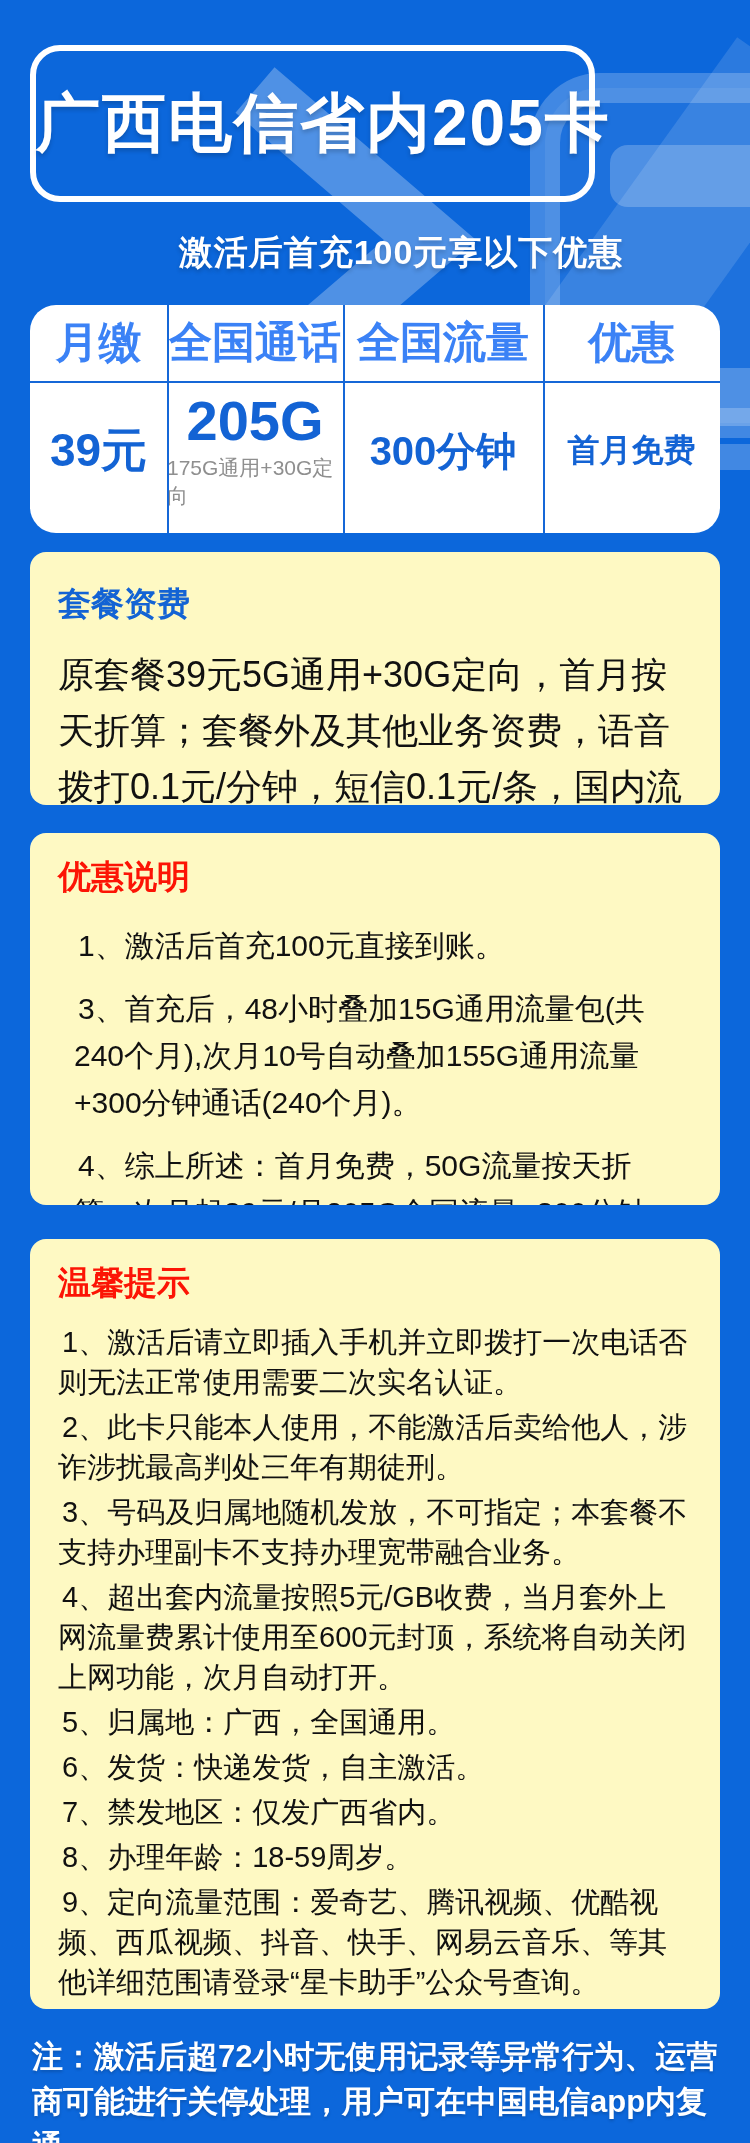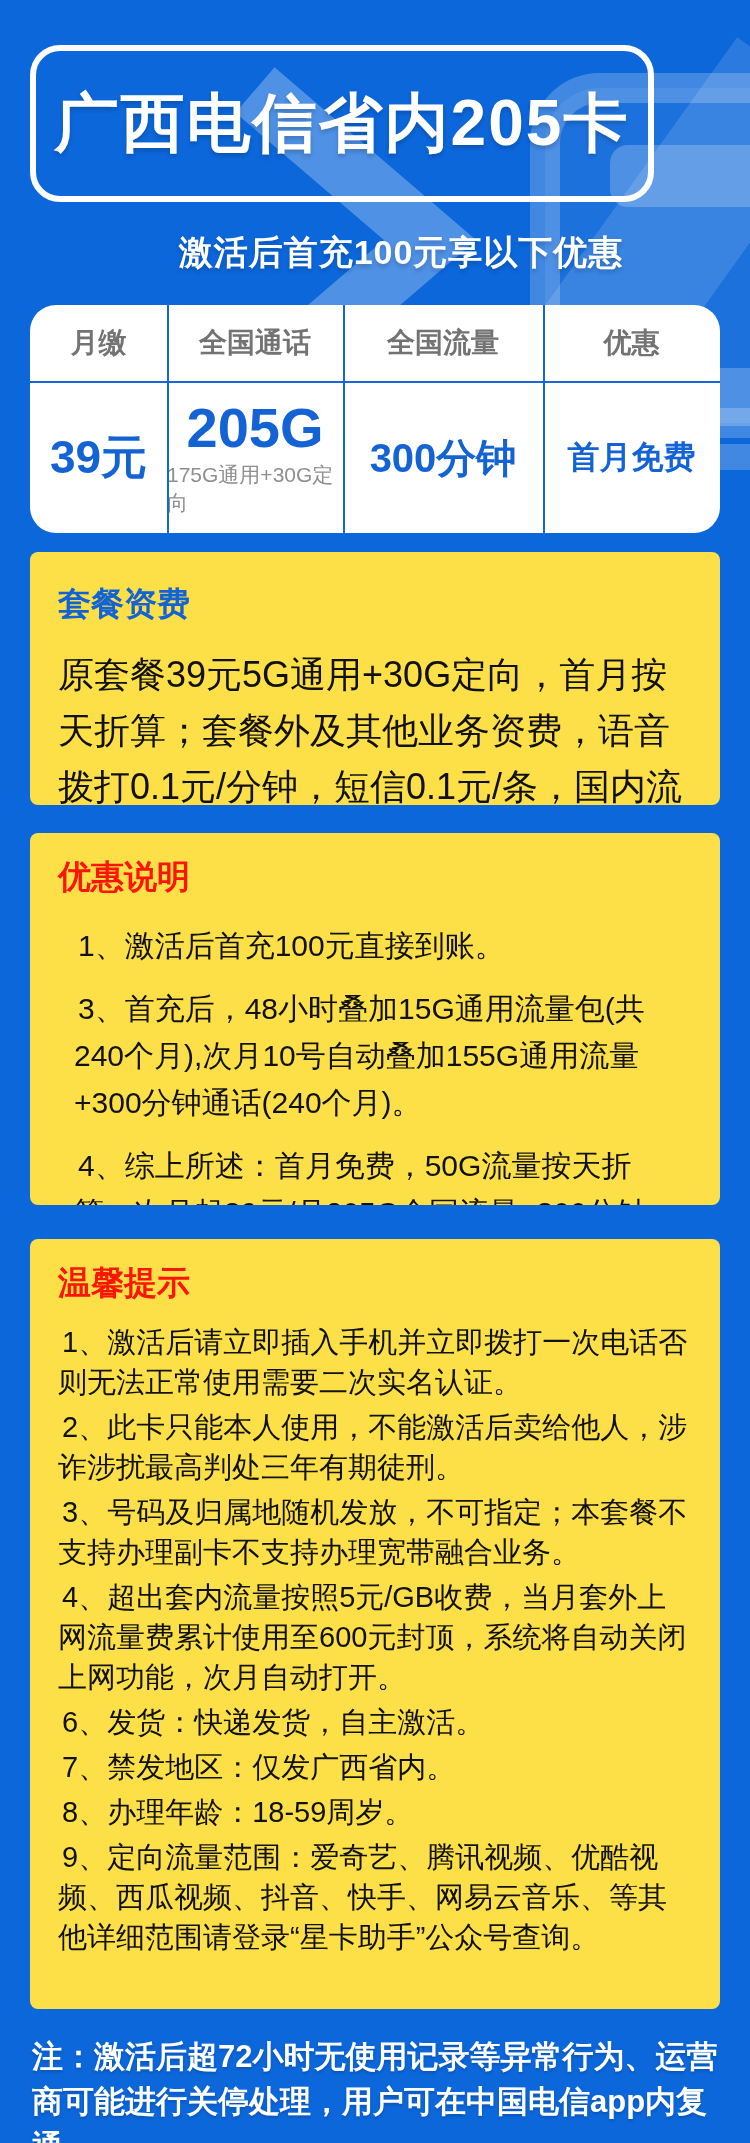--- a/index.html
+++ b/index.html
@@ -5,56 +5,56 @@
   html,body{margin:0;padding:0;}
   body{font-family:"Liberation Sans","DejaVu Sans",sans-serif;}
   .page{
     position:relative;width:750px;height:2143px;background:#0c67db;
     overflow:hidden;margin:0 auto;
   }
   
   .decor{position:absolute;left:0;top:0;width:750px;height:470px;overflow:hidden;pointer-events:none;}
   
   .title-box{
-    position:absolute;left:30px;top:45px;width:624px;height:157px;
+    position:absolute;left:30px;top:45px;width:565px;height:157px;
     border:6px solid #ffffff;border-radius:30px;box-sizing:border-box;
-    display:flex;align-items:center;justify-content:center;
+    display:flex;align-items:center;
   }
   .title-box h1{
     margin:0;color:#ffffff;font-size:64px;font-weight:900;letter-spacing:2px;
     text-shadow:0 3px 4px rgba(0,0,0,0.18);white-space:nowrap;
   }
   .subtitle{
     position:absolute;left:0;top:230px;width:750px;text-align:center;
     color:#ffffff;font-size:34px;font-weight:900;letter-spacing:1px;
     text-shadow:0 3px 4px rgba(0,0,0,0.18);
     padding-left:26px;
   }
   
   .table-card{
     position:absolute;left:30px;top:305px;width:690px;height:228px;
     background:#ffffff;border-radius:26px;overflow:hidden;
   }
   .t-row{position:absolute;left:0;width:690px;display:grid;grid-template-columns:137px 176px 200px 177px;}
   .t-head{top:0;height:76px;}
-  .t-vals{top:78px;height:150px;}
+  .t-vals{top:71px;height:150px;}
   .t-cell{display:flex;flex-direction:column;align-items:center;justify-content:center;}
-  .t-head .t-cell{color:#737373;font-size:28px;font-weight:900;}
+  .t-head .t-cell{color:#3b82f6;font-size:43px;font-weight:900;}
   .v-main{color:#1363d4;font-weight:900;}
   .v-fee{font-size:46px;}
   .v-data{font-size:56px;line-height:58px;}
   .v-note{color:#8f8f8f;font-size:21px;font-weight:400;margin-top:4px;}
   .v-calls{font-size:40px;}
   .v-promo{font-size:32px;}
   .hline{position:absolute;left:0;top:76px;width:690px;height:2px;background:#1567d7;}
   .vline{position:absolute;top:0;bottom:0;width:2px;background:#1567d7;}
   .vl1{left:137px;}.vl2{left:313px;}.vl3{left:513px;}
   
   .card{
-    position:absolute;left:30px;width:690px;background:#fde047;border-radius:8px;
+    position:absolute;left:30px;width:690px;background:#fef9c3;border-radius:16px;
     box-sizing:border-box;padding:0 28px;overflow:hidden;
   }
   .card-fee{top:552px;height:253px;}
   .card-benefits{top:833px;height:372px;}
   .card-tips{top:1239px;height:770px;}
   .sec-title{margin:0;font-size:33px;font-weight:900;}
   .sec-title.blue{color:#1363d4;padding-top:30px;}
   .sec-title.red{color:#fc1405;padding-top:22px;}
   .fee-body{margin:20px 0 0 0;color:#111111;font-size:36px;line-height:56px;font-weight:400;}
   .benefit-list{margin-top:22px;}
@@ -131,20 +131,21 @@
     </div>
   </div>
 
   <div class="card card-tips">
     <h2 class="sec-title red">温馨提示</h2>
     <div class="tips-list">
       <p>1、激活后请立即插入手机并立即拨打一次电话否则无法正常使用需要二次实名认证。</p>
       <p>2、此卡只能本人使用，不能激活后卖给他人，涉诈涉扰最高判处三年有期徒刑。</p>
       <p>3、号码及归属地随机发放，不可指定；本套餐不支持办理副卡不支持办理宽带融合业务。</p>
       <p>4、超出套内流量按照5元/GB收费，当月套外上网流量费累计使用至600元封顶，系统将自动关闭上网功能，次月自动打开。</p>
+      <p>5、归属地：广西，全国通用。</p>
       <p>6、发货：快递发货，自主激活。</p>
       <p>7、禁发地区：仅发广西省内。</p>
       <p>8、办理年龄：18-59周岁。</p>
       <p>9、定向流量范围：爱奇艺、腾讯视频、优酷视频、西瓜视频、抖音、快手、网易云音乐、等其他详细范围请登录“星卡助手”公众号查询。</p>
     </div>
   </div>
 
   <div class="footer-note">注：激活后超72小时无使用记录等异常行为、运营商可能进行关停处理，用户可在中国电信app内复通。</div>
 
 </div>

